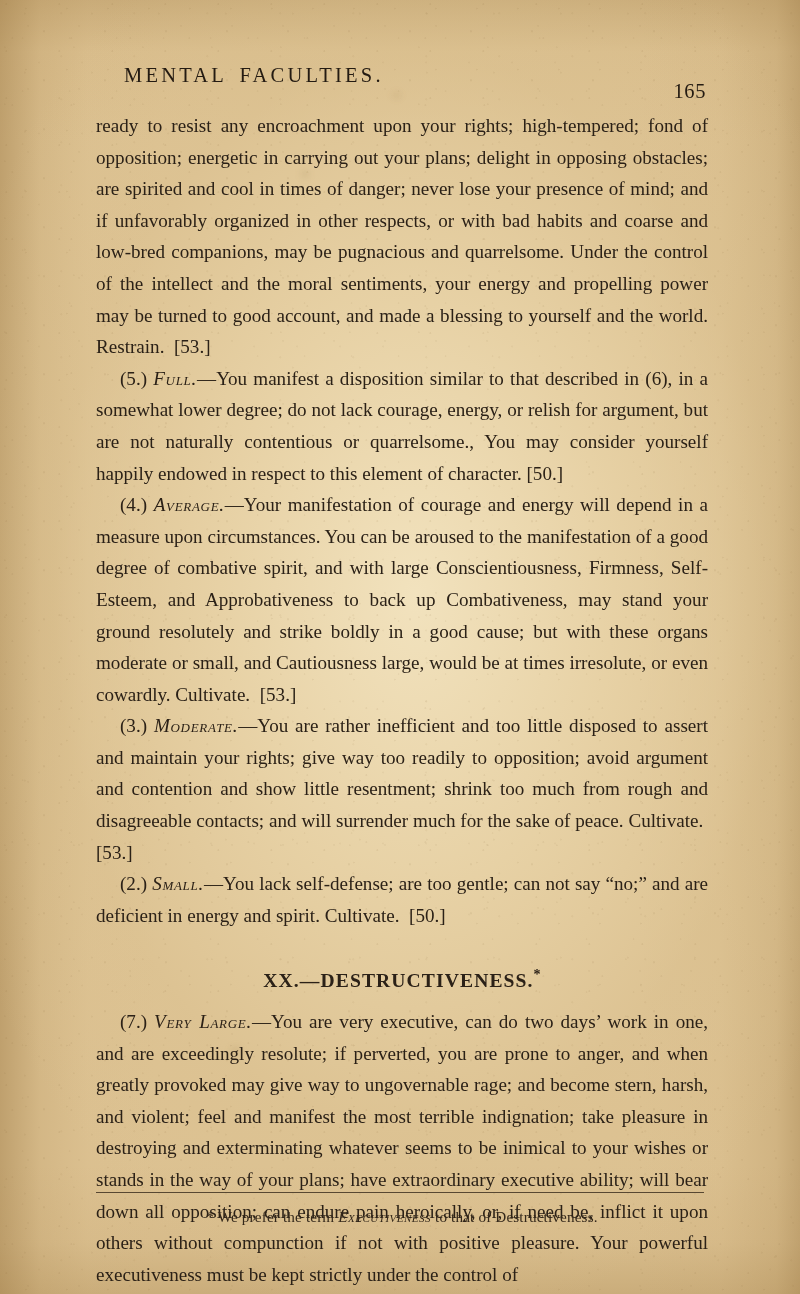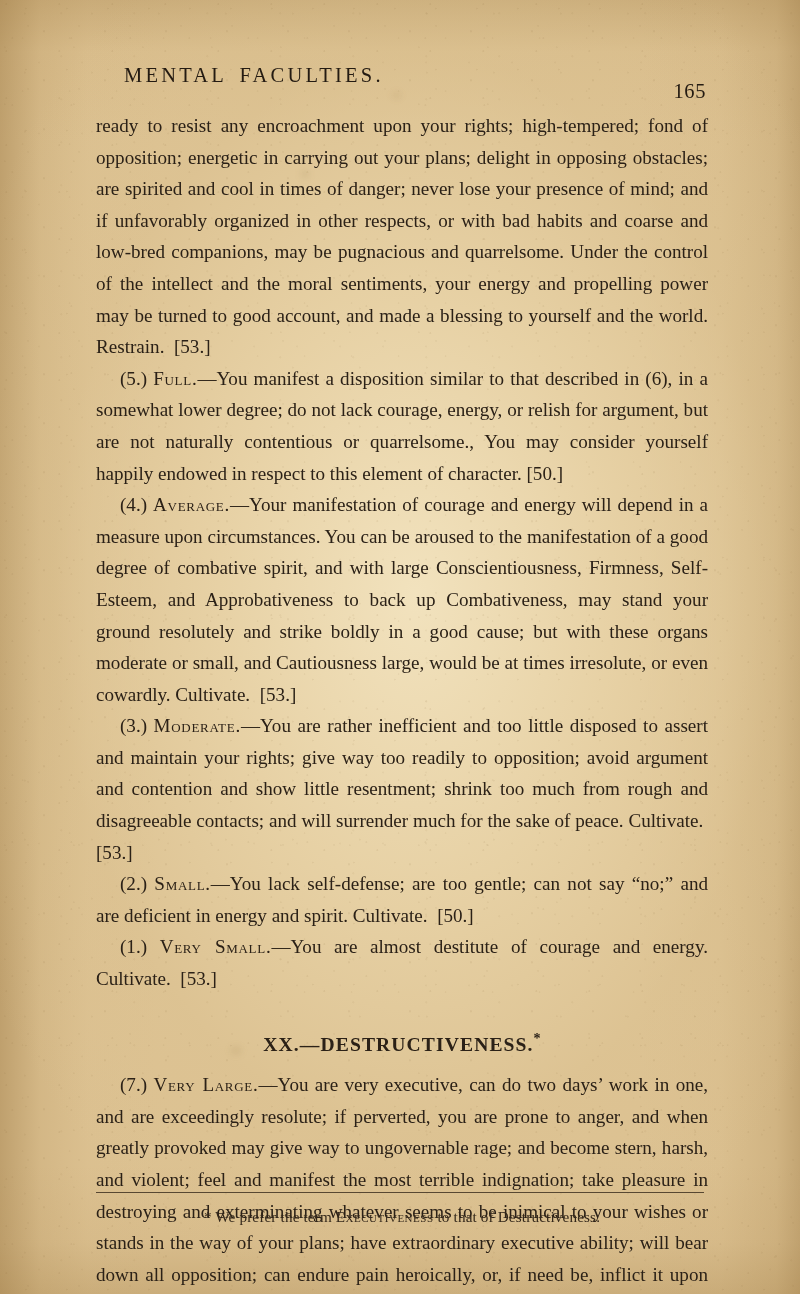--- a/index.html
+++ b/index.html
@@ -117,20 +117,21 @@
 
   p {
     margin: 0;
     text-indent: 0;
   }
   p.indent { text-indent: 24px; }
 
   .sc {
     font-variant: small-caps;
     letter-spacing: 0.7px;
+    font-style: italic;
   }
   .it { }
 
   
   .section-heading {
     margin: 24px 0 6px 0;
     text-align: center;
     font-size: 19.6px;
     letter-spacing: 1.1px;
     line-height: 38px;
@@ -186,21 +187,20 @@
       <p><span>ready to resist any encroachment upon your rights; high-tempered; fond of opposition; energetic in carrying out your plans; delight in opposing obstacles; are spirited and cool in times of danger; never lose your presence of mind; and if unfavorably organized in other respects, or with bad habits and coarse and low-bred companions, may be pugnacious and quarrelsome. Under the control of the intellect and the moral sentiments, your energy and propelling power may be turned to good account, and made a blessing to yourself and the world. </span><span class="it">Restrain.</span>&nbsp; <span>[53.]</span></p>
 
       <p class="indent"><span>(5.)</span> <span class="sc">Full.</span><span>—</span><span>You manifest a disposition similar to that described in (6), in a somewhat lower degree; do not lack courage, energy, or relish for argument, but are not naturally contentious or quarrelsome., You may consider yourself happily endowed in respect to this element of character. </span><span class="it"></span><span>[50.]</span></p>
 
       <p class="indent"><span>(4.)</span> <span class="sc">Average.</span><span>—</span><span>Your manifestation of courage and energy will depend in a measure upon circumstances. You can be aroused to the manifestation of a good degree of combative spirit, and with large Conscientiousness, Firmness, Self-Esteem, and Approbativeness to back up Combativeness, may stand your ground resolutely and strike boldly in a good cause; but with these organs moderate or small, and Cautiousness large, would be at times irresolute, or even cowardly. </span><span class="it">Cultivate.</span>&nbsp; <span>[53.]</span></p>
 
       <p class="indent"><span>(3.)</span> <span class="sc">Moderate.</span><span>—</span><span>You are rather inefficient and too little disposed to assert and maintain your rights; give way too readily to opposition; avoid argument and contention and show little resentment; shrink too much from rough and disagreeable contacts; and will surrender much for the sake of peace. </span><span class="it">Cultivate.</span>&nbsp; <span>[53.]</span></p>
 
       <p class="indent"><span>(2.)</span> <span class="sc">Small.</span><span>—</span><span>You lack self-defense; are too gentle; can not say “no;” and are deficient in energy and spirit. </span><span class="it">Cultivate.</span>&nbsp; <span>[50.]</span></p>
 
-      <p class="indent"><span>(1.)</span> <span class="sc">Very Small.</span><span>—</span><span>You are almost destitute of courage and energy. </span><span class="it">Cultivate.</span>&nbsp; <span>[53.]</span></p>
 
       <h2 class="section-heading"><span>XX.—DESTRUCTIVENESS.</span><sup>*</sup></h2>
 
       <p class="indent"><span>(7.)</span> <span class="sc">Very Large.</span><span>—</span><span>You are very executive, can do two days’ work in one, and are exceedingly resolute; if perverted, you are prone to anger, and when greatly provoked may give way to ungovernable rage; and become stern, harsh, and violent; feel and manifest the most terrible indignation; take pleasure in destroying and exterminating whatever seems to be inimical to your wishes or stands in the way of your plans; have extraordinary executive ability; will bear down all opposition; can endure pain heroically, or, if need be, inflict it upon others without compunction if not with positive pleasure. Your powerful executiveness must be kept strictly under the control of</span></p>
 
     </div>
 
     <div class="footnote-wrap">
       <div class="footnote-rule"></div>
       <div class="footnote"><span>*</span><span> We prefer the term </span><span class="sc">Executiveness</span><span> to that of Destructiveness.</span></div>

